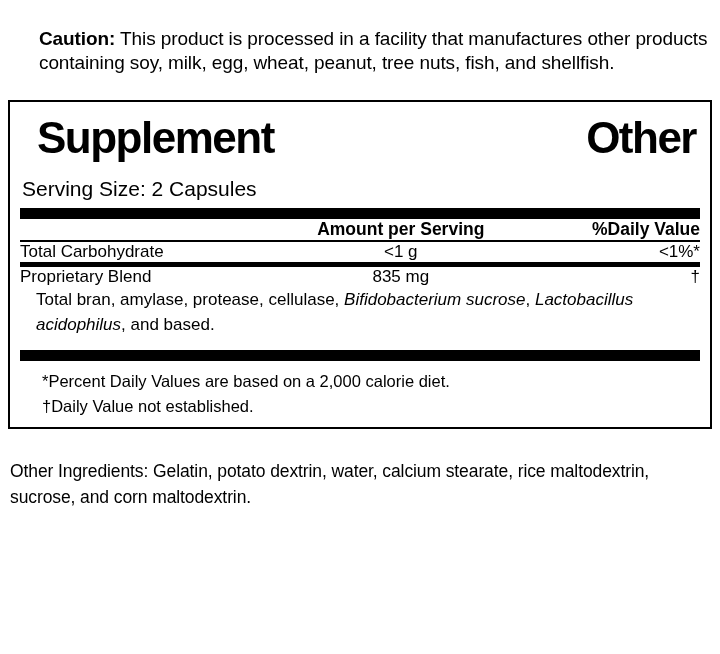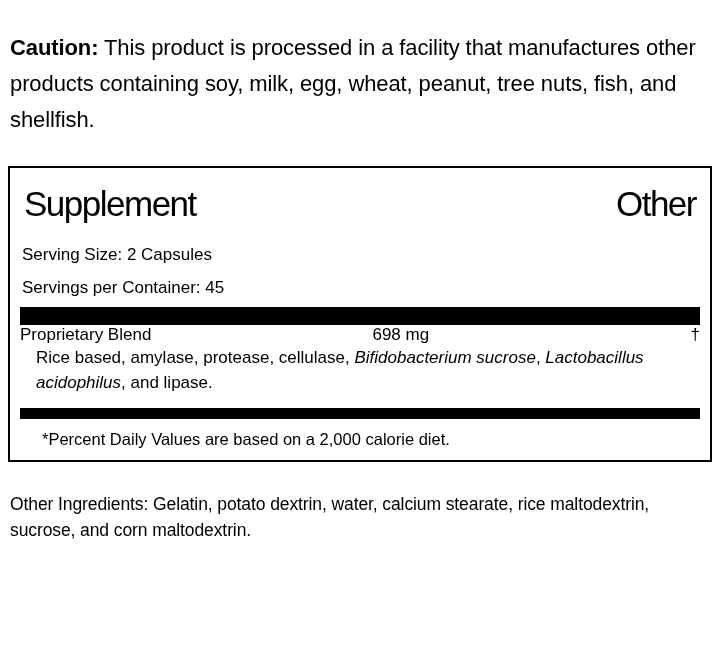--- a/index.html
+++ b/index.html
@@ -17,48 +17,50 @@
   .page {
     position: relative;
     width: 720px;
     height: 654px;
     box-sizing: border-box;
     padding: 0 8px;
   }
 
   
   .caution {
-    font-size: 22px;
-    line-height: 36px;
+    font-size: 19px;
+    line-height: 24px;
     padding: 8px 2px 6px 2px;
     letter-spacing: -0.1px;
+    margin-left: 29px;
   }
   .caution b {
     font-weight: bold;
   }
 
   
   .sf-panel {
     border: 2.5px solid #000;
     box-sizing: border-box;
     margin: 4px 0 0 0;
     padding: 4px 10px 8px 10px;
   }
   .sf-title {
-    font-size: 35px;
-    font-weight: normal;
+    font-size: 44px;
+    font-weight: bold;
     line-height: 60px;
     letter-spacing: -1.5px;
     display: flex;
     justify-content: space-between;
     padding: 2px 4px 0 4px;
     white-space: nowrap;
+    margin-left: 13px;
   }
   .sf-serving {
-    font-size: 17px;
+    font-size: 21px;
     line-height: 25px;
     padding: 8px 2px 0 2px;
   }
 
   .rule-thick {
     height: 11px;
     background: #000;
     margin: 7px 0 0 0;
   }
   .rule-med {
@@ -135,46 +137,64 @@
   </p>
 
   <div class="sf-panel">
 
     <div class="sf-title">
       <span>Supplement</span>
       <span>Other</span>
     </div>
 
     <div class="sf-serving">Serving Size: 2 Capsules</div>
-    <div class="sf-serving">Servings per Container: 45</div>
 
     <div class="rule-thick"></div>
 
+    <table class="sf-table">
+      <tbody>
+          <tr class="hdr-row">
+        <th class="col-name"></th>
+        <th class="col-amt">Amount per Serving</th>
+        <th class="col-dv">%Daily Value</th>
+      </tr>
+    </tbody>
+      </table>
 
     <div class="rule-thin"></div>
 
+    <table class="sf-table">
+      <tbody>
+          <tr class="data-row">
+        <td class="col-name">Total Carbohydrate</td>
+        <td class="col-amt">&lt;1 g</td>
+        <td class="col-dv">&lt;1%*</td>
+      </tr>
+    </tbody>
+      </table>
 
     <div class="rule-med"></div>
 
     <table class="sf-table">
       <tbody>
           <tr class="blend-row">
         <td class="col-name">Proprietary Blend</td>
-        <td class="col-amt">698 mg</td>
+        <td class="col-amt">835 mg</td>
         <td class="col-dv">†</td>
       </tr>
     </tbody>
       </table>
 
     <div class="blend-detail">
-      <span>Rice based, amylase, protease, cellulase, </span><i>Bifidobacterium sucrose</i><span>, </span><i>Lactobacillus acidophilus</i><span>, and lipase.</span>
+      <span>Total bran, amylase, protease, cellulase, </span><i>Bifidobacterium sucrose</i><span>, </span><i>Lactobacillus acidophilus</i><span>, and based.</span>
     </div>
 
     <div class="rule-thick"></div>
 
     <div class="footnotes">*Percent Daily Values are based on a 2,000 calorie diet.</div>
+    <div class="footnotes" style="padding-top:0">†Daily Value not established.</div>
 
   </div>
 
   <p class="other-ing">Other Ingredients: Gelatin, potato dextrin, water, calcium stearate, rice maltodextrin, sucrose, and corn maltodextrin.</p>
 
 
 </div>
 
 </body></html>

